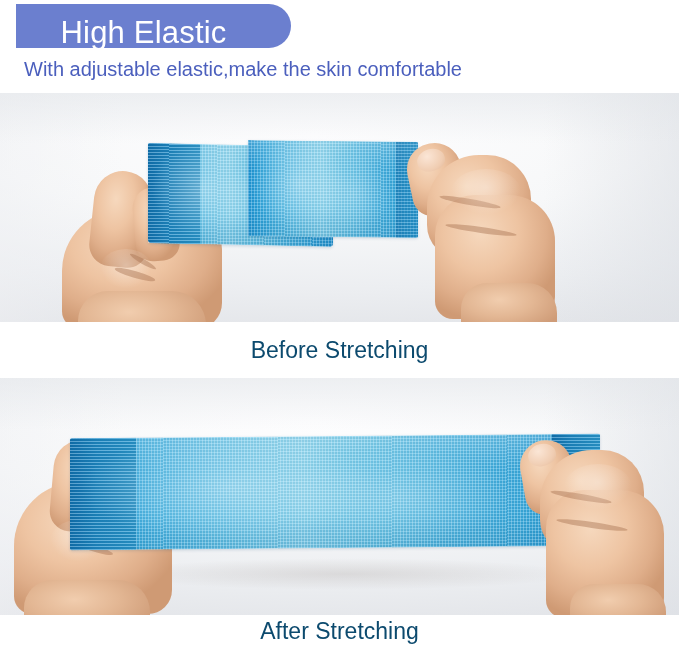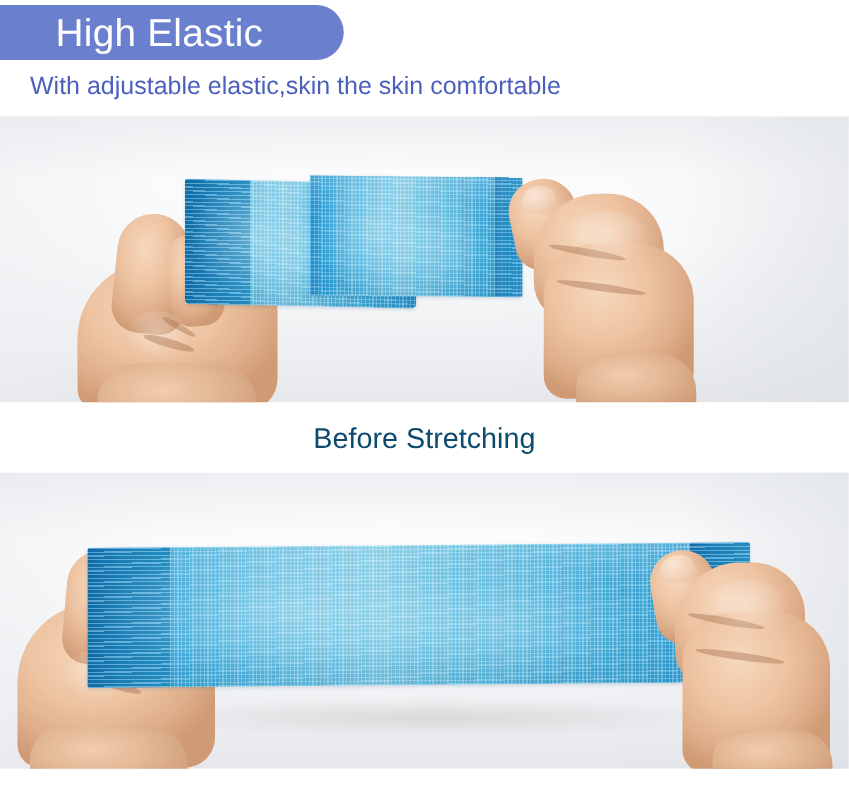--- a/index.html
+++ b/index.html
@@ -27,28 +27,28 @@
     position: absolute;
     left: 0;
     top: 0;
     width: 679px;
     height: 93px;
     background: #ffffff;
   }
 
   .badge {
     position: absolute;
-    left: 0;
+    left: 16px;
     top: 4px;
     width: 275px;
     height: 44px;
     background: #6b7fcf;
     border-radius: 0 26px 26px 0;
     display: flex;
-    align-items: center;
+    align-items: flex-end;
     justify-content: center;
     box-sizing: border-box;
     padding-right: 20px;
   }
   .badge-label {
     color: #ffffff;
     font-size: 31px;
     line-height: 1;
     letter-spacing: 0.2px;
     white-space: nowrap;
@@ -202,21 +202,21 @@
 <body>
 
 <div class="page">
 
   <div class="header">
 
     <div class="badge">
       <span class="badge-label">High Elastic</span>
     </div>
 
-    <div class="subtitle">With adjustable elastic,skin the skin comfortable</div>
+    <div class="subtitle">With adjustable elastic,make the skin comfortable</div>
   </div>
 
   <div class="panel panel-top">
     <div class="photo"></div>
 
     <div class="shadow-soft" style="left:150px; top:228px; width:330px; height:34px;"></div>
 
     <div class="hand" style="left:62px; top:78px; width:180px; height:155px;">
 
       <div class="skin" style="left:0px; top:38px; width:160px; height:120px; border-radius:62px 40px 26px 18px;"></div>
@@ -291,14 +291,17 @@
       <div class="nail" style="left:6px; top:10px; width:28px; height:22px; transform:rotate(-14deg);"></div>
       <div class="skin" style="left:18px; top:16px; width:104px; height:102px; border-radius:52px 42px 28px 32px;"></div>
       <div class="skin" style="left:24px; top:56px; width:118px; height:128px; border-radius:38px 44px 20px 18px;"></div>
       <div class="skin-d" style="left:48px; top:150px; width:96px; height:46px; border-radius:24px 28px 4px 4px;"></div>
       <div class="crease" style="left:28px; top:60px; width:62px; height:6px; transform:rotate(10deg);"></div>
       <div class="crease" style="left:34px; top:88px; width:72px; height:6px; transform:rotate(8deg);"></div>
       <div class="knuckle" style="left:42px; top:30px; width:68px; height:46px;"></div>
     </div>
   </div>
 
+  <div class="caption-band caption-bot">
+    <span class="caption-text">After Stretching</span>
+  </div>
 
 </div>
 
 </body></html>

